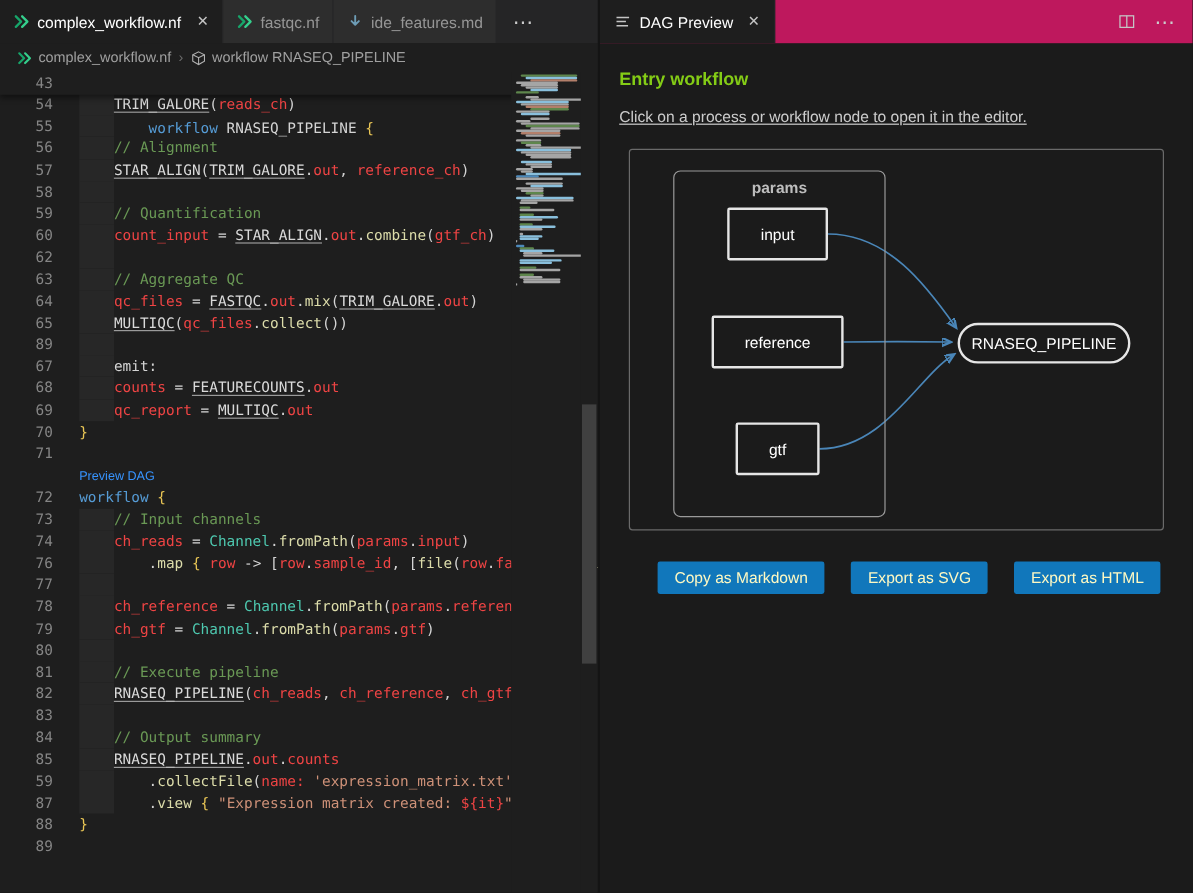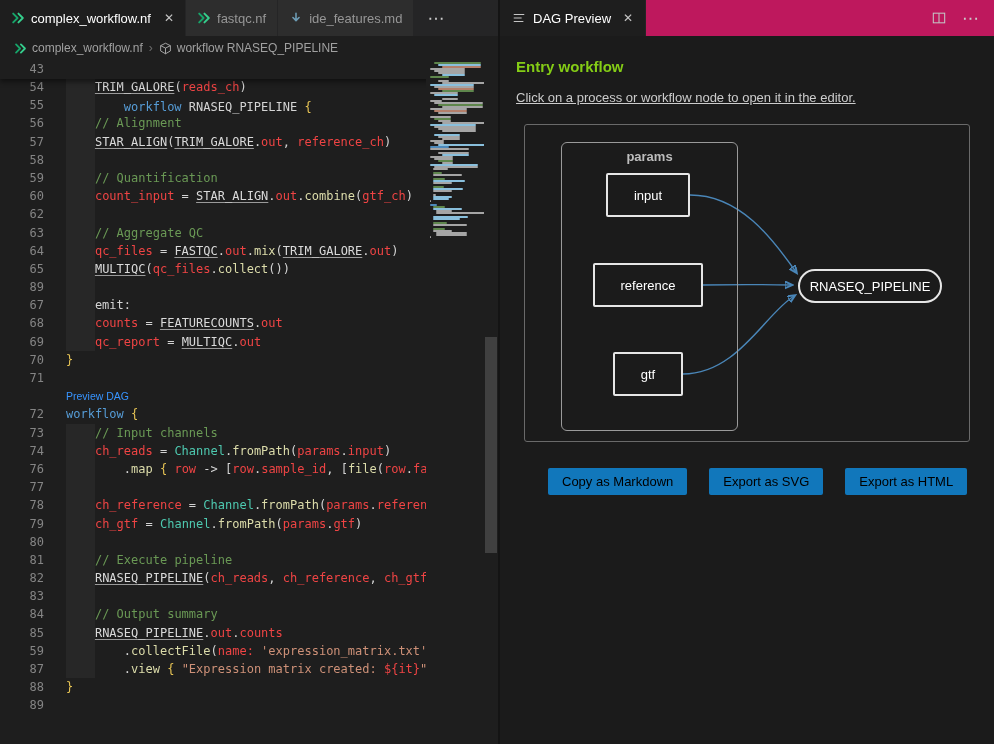--- a/index.html
+++ b/index.html
@@ -67,21 +67,21 @@
   .params-group{position:absolute;left:36px;top:17px;width:177px;height:289px;border:1px solid #9a9a9a;border-radius:6px;box-sizing:border-box;}
   .params-label{position:absolute;top:6px;left:0;right:0;text-align:center;color:#bdbdbd;font-size:13px;font-weight:700;}
   .node{position:absolute;display:flex;align-items:center;justify-content:center;border:2px solid var(--nodeborder,#e6e6e6);
         color:#ffffff;font-size:13px;background:#1b1b1b;border-radius:2px;cursor:pointer;box-sizing:border-box;z-index:2;}
   .node-input{left:81px;top:48px;width:84px;height:44px;}
   .node-reference{left:68px;top:138px;width:110px;height:44px;}
   .node-gtf{left:88px;top:227px;width:70px;height:44px;}
   .stadium{left:273px;top:144px;width:144px;height:34px;border-radius:17px;}
 
   .btn-row{display:flex;gap:22px;margin:26px 0 0 32px;}
-  .btn{background:var(--accent,#1177bb);color:#000000;border:none;border-radius:2px;font-size:13px;
+  .btn{background:var(--accent,#1177bb);color:#fef9c3;border:none;border-radius:2px;font-size:13px;
        height:27px;padding:0 14px;font-family:"Liberation Sans",sans-serif;cursor:pointer;}
 </style>
 </head>
 <body>
 
 <div class="app">
 
   <div class="editor-pane">
 
     <div class="tabbar">

